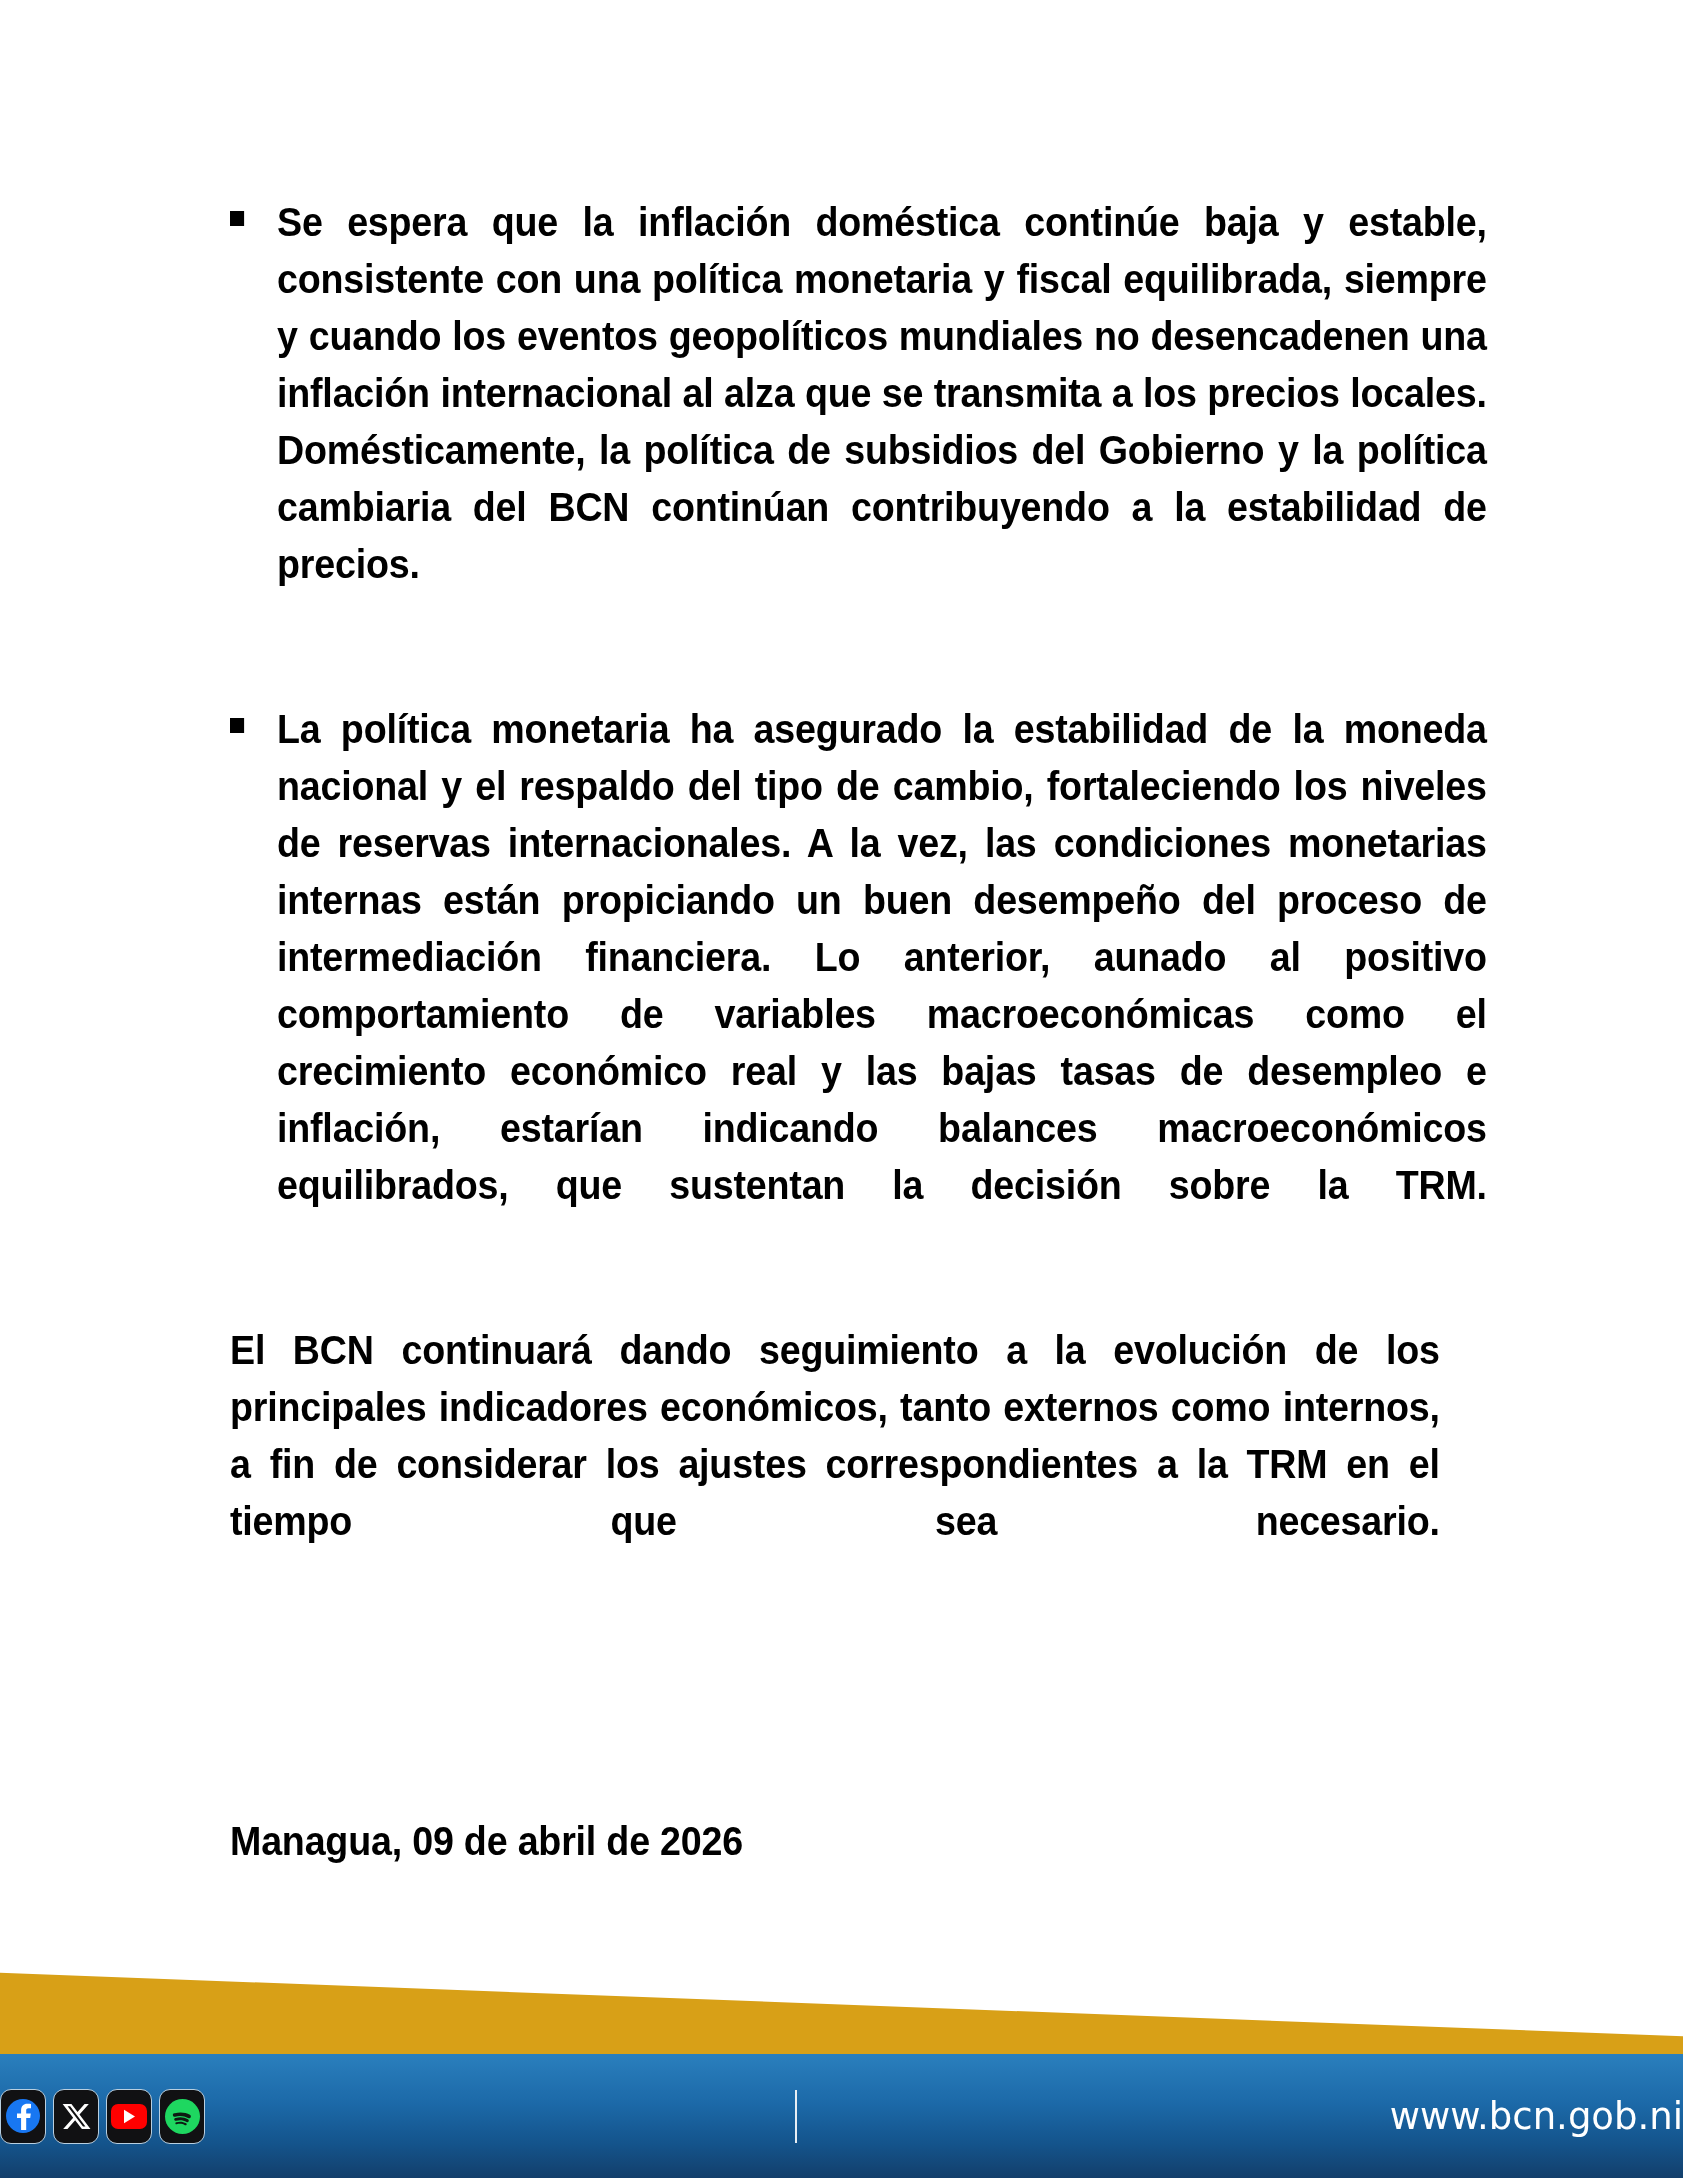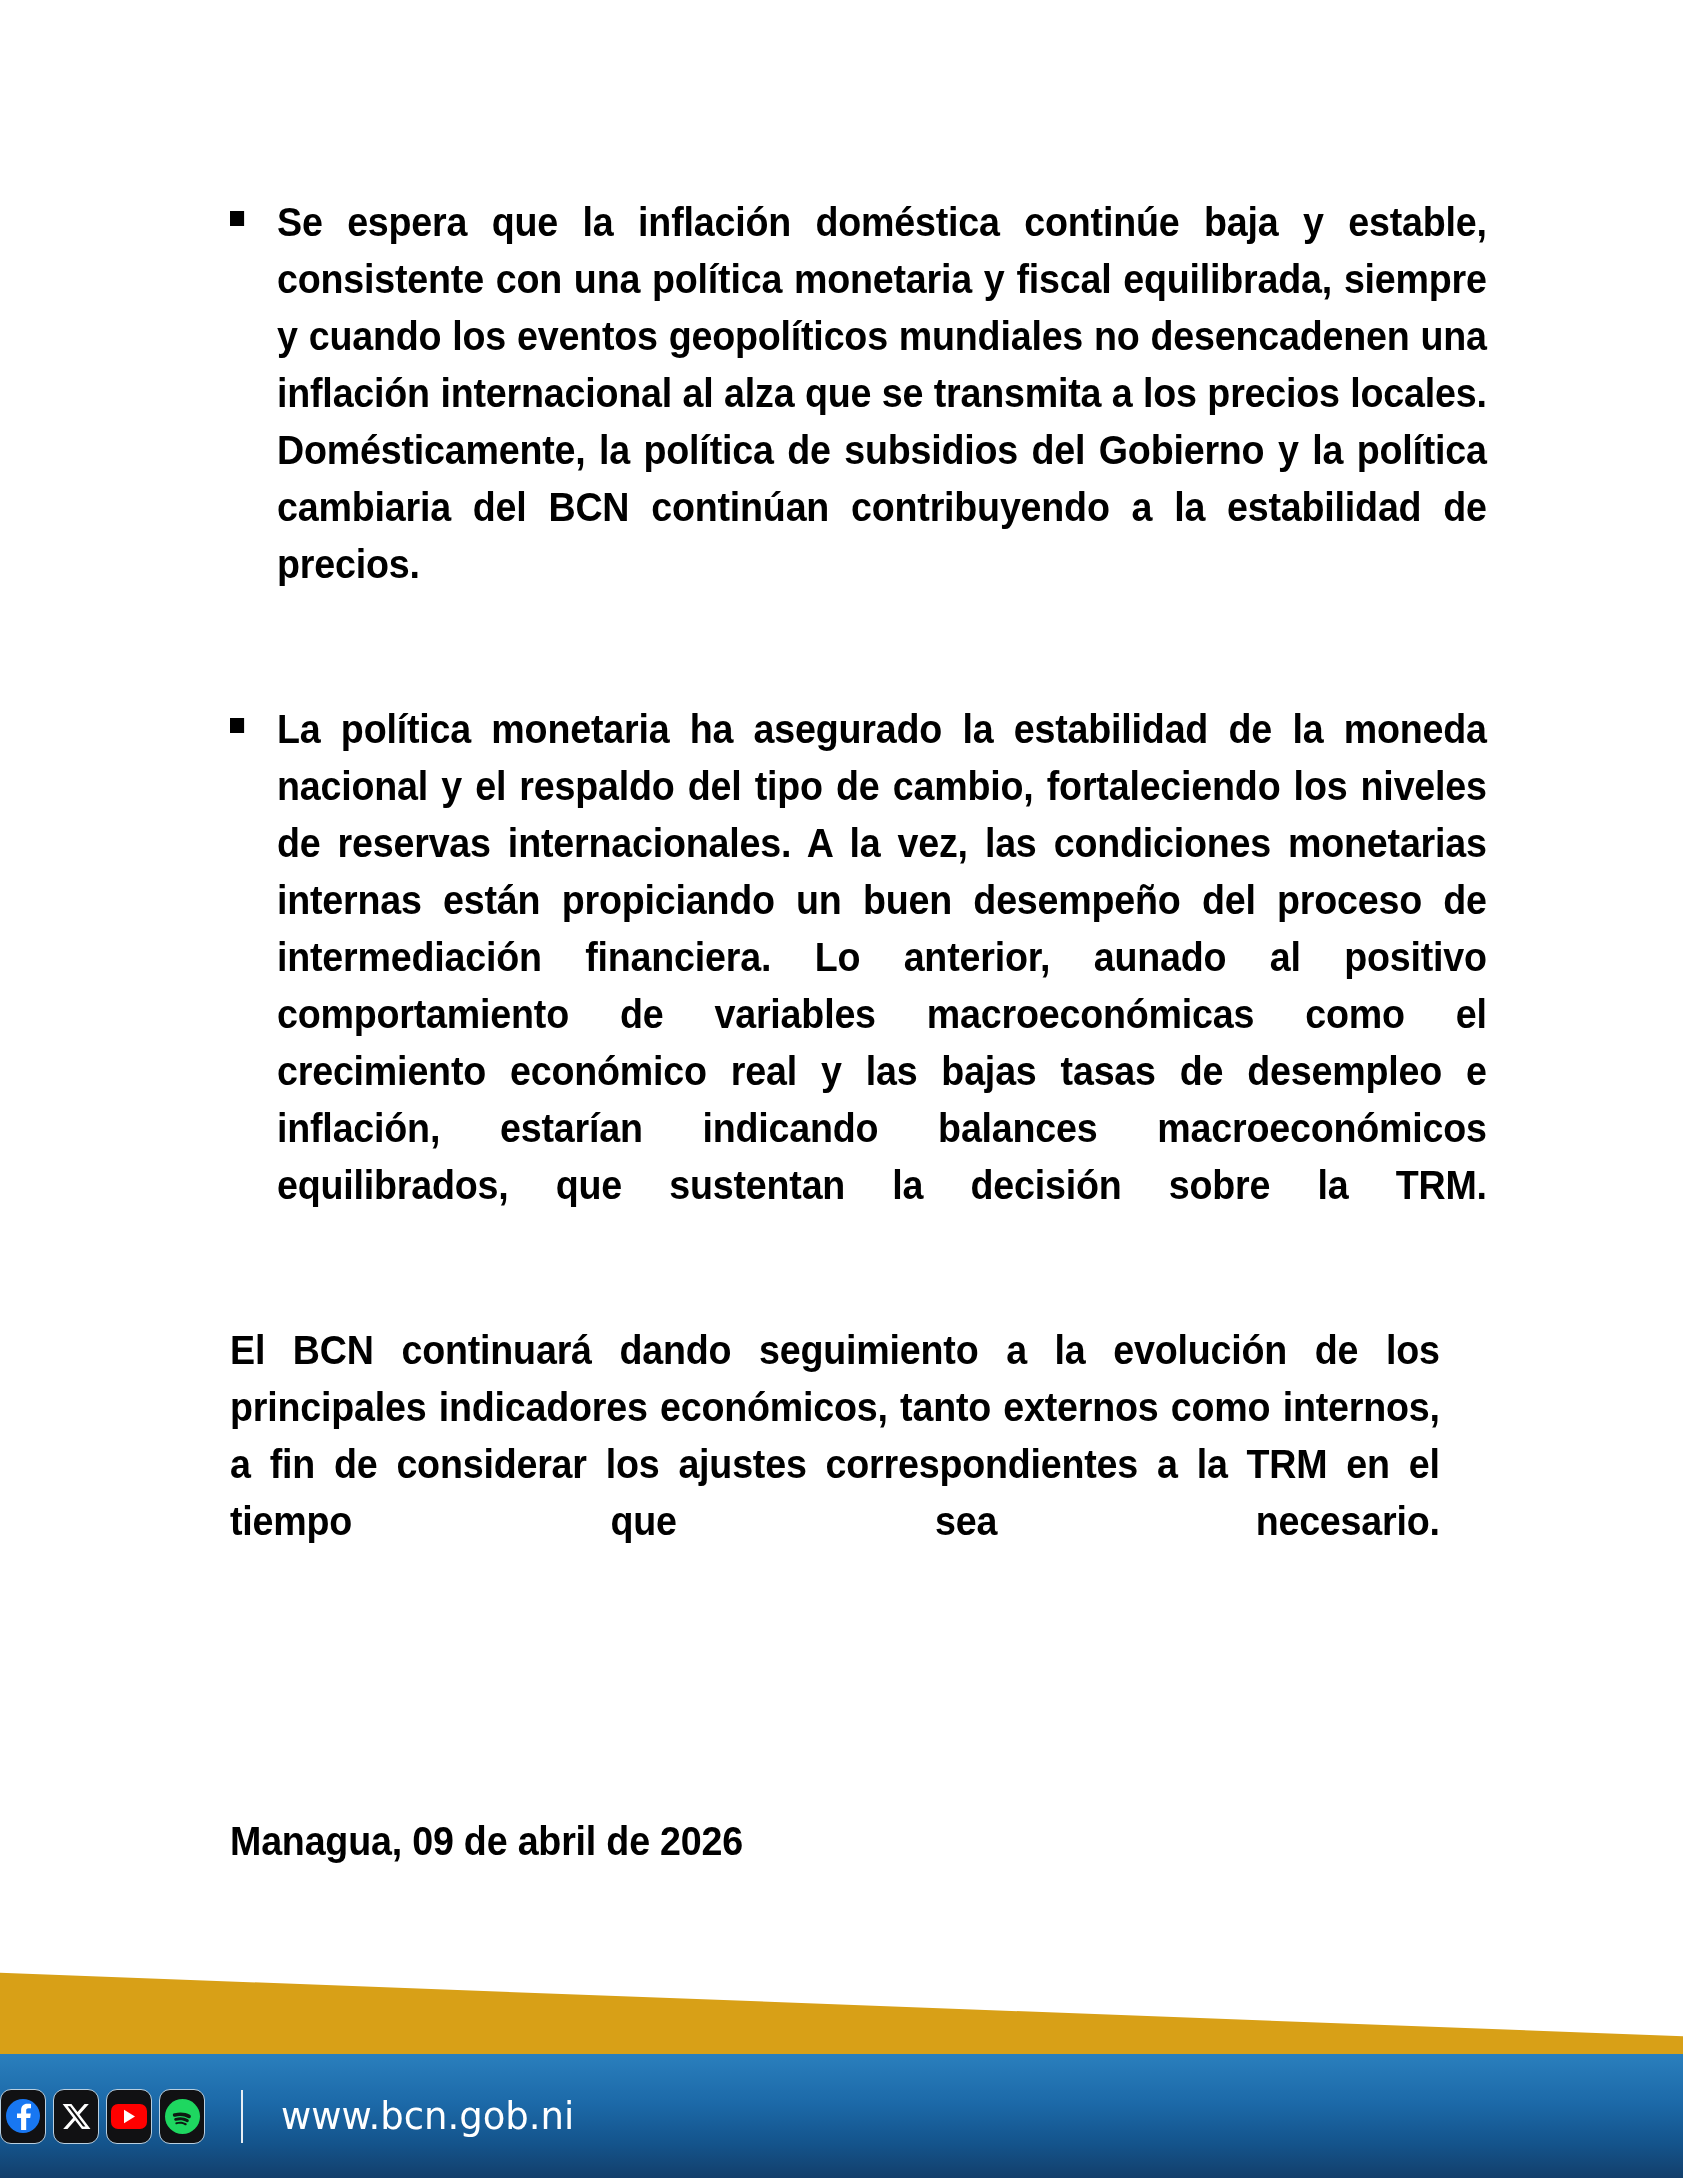--- a/index.html
+++ b/index.html
@@ -114,21 +114,21 @@
   }
 
   .footer-row {
     position: absolute;
     left: 0;
     bottom: 0;
     width: 1683px;
     height: 124px;
     display: flex;
     align-items: center;
-    justify-content: flex-start;
+    justify-content: space-between;
     gap: 12px;
   }
 
   .social-row {
     display: flex;
     align-items: center;
     gap: 7px;
   }
 
   .social-icon {

